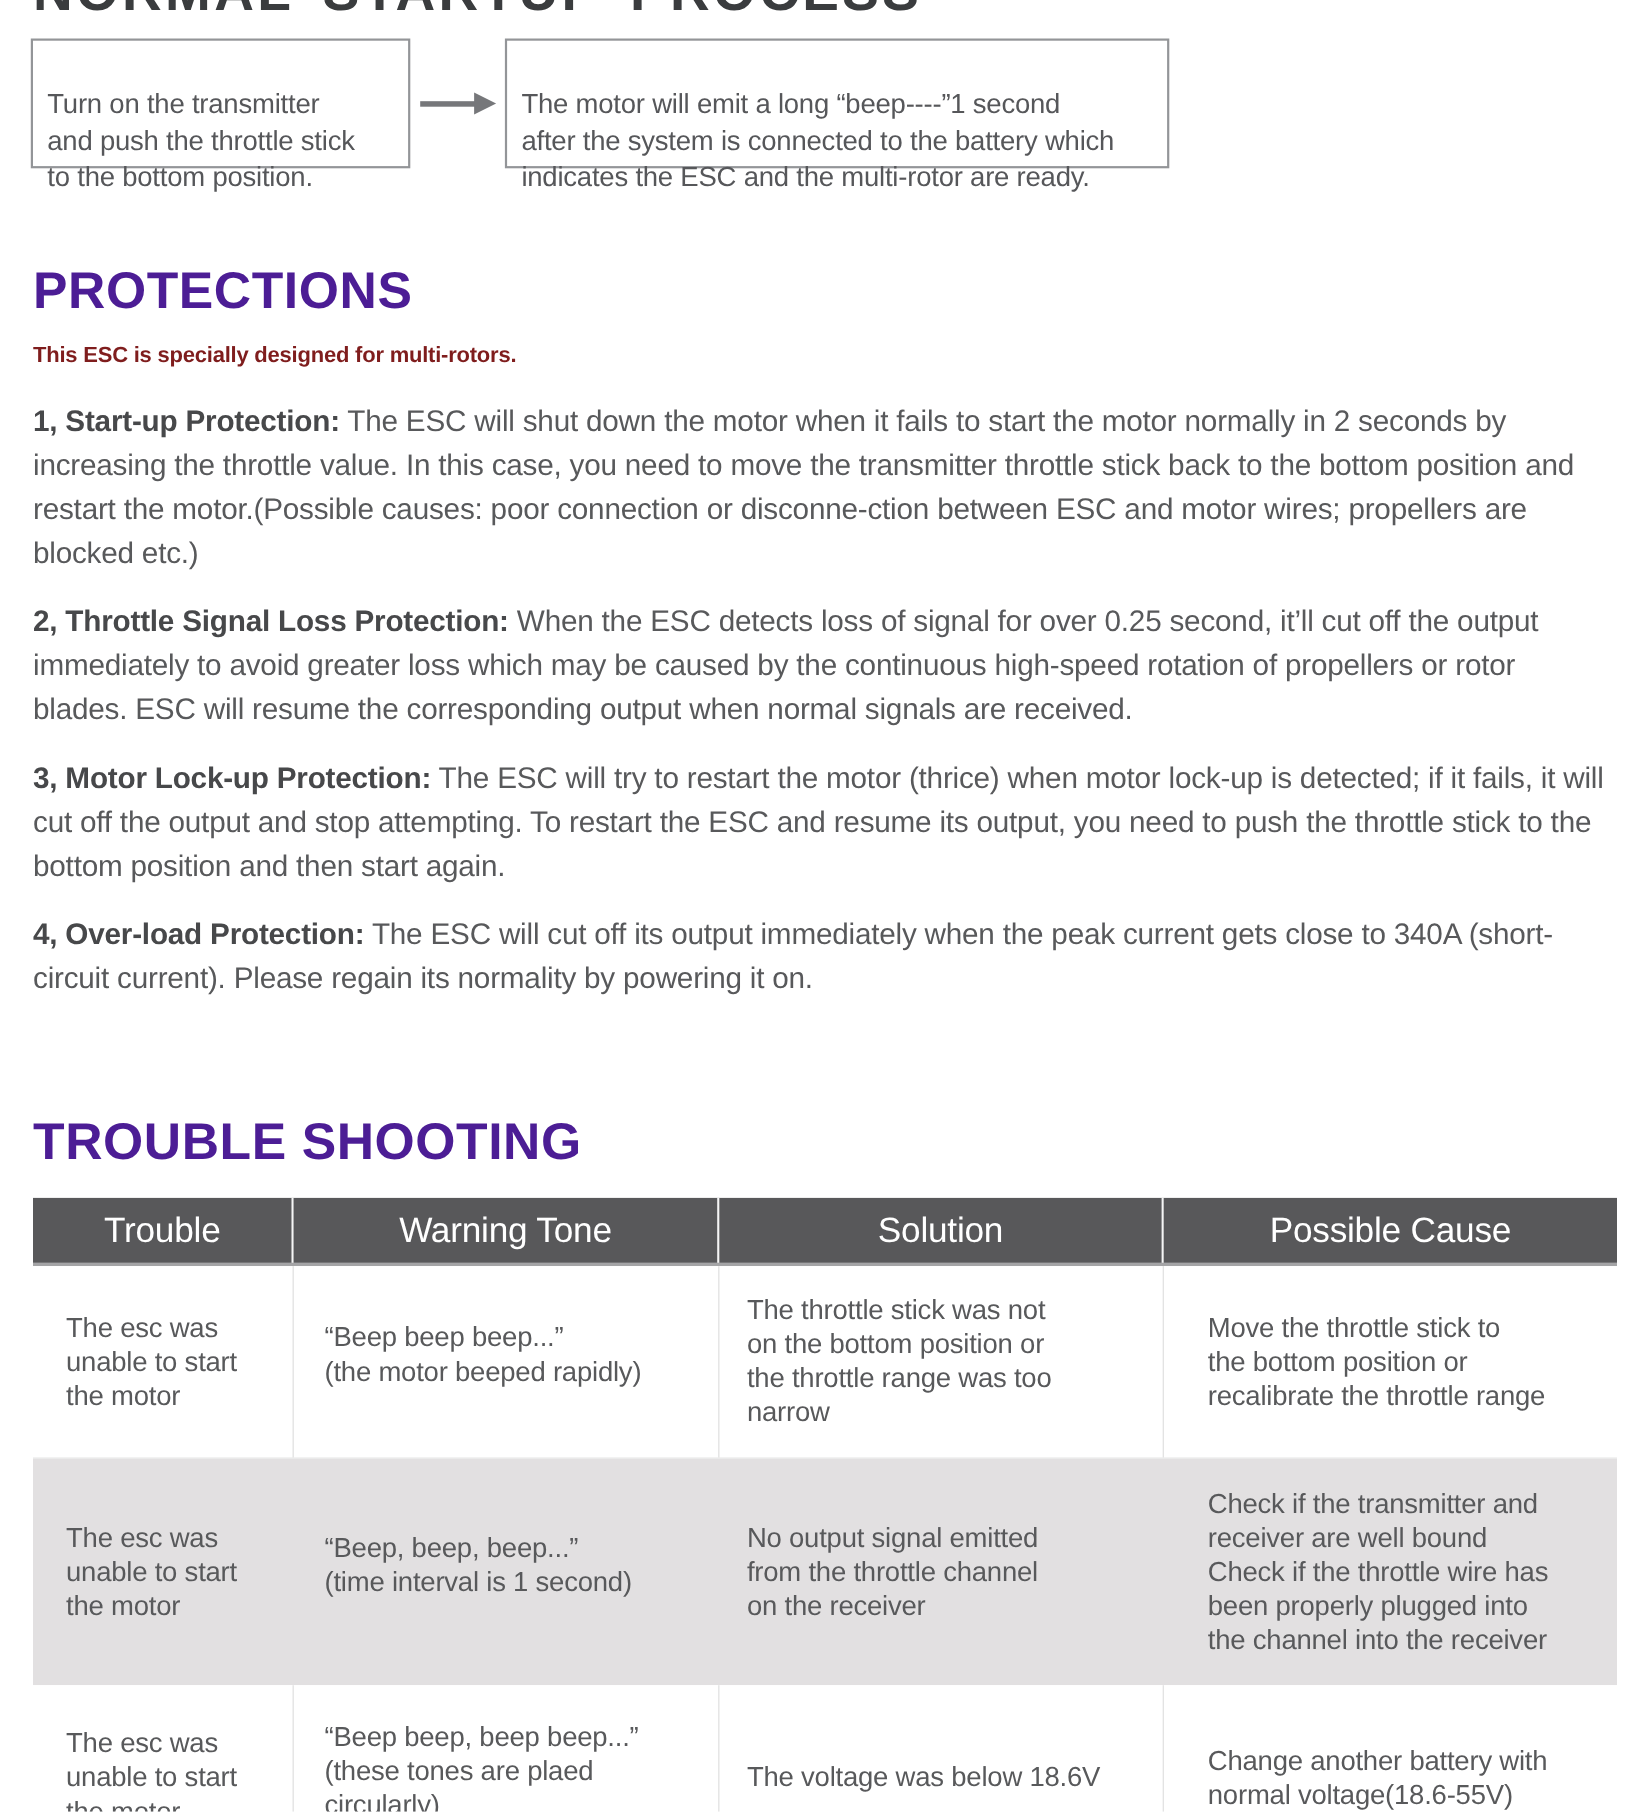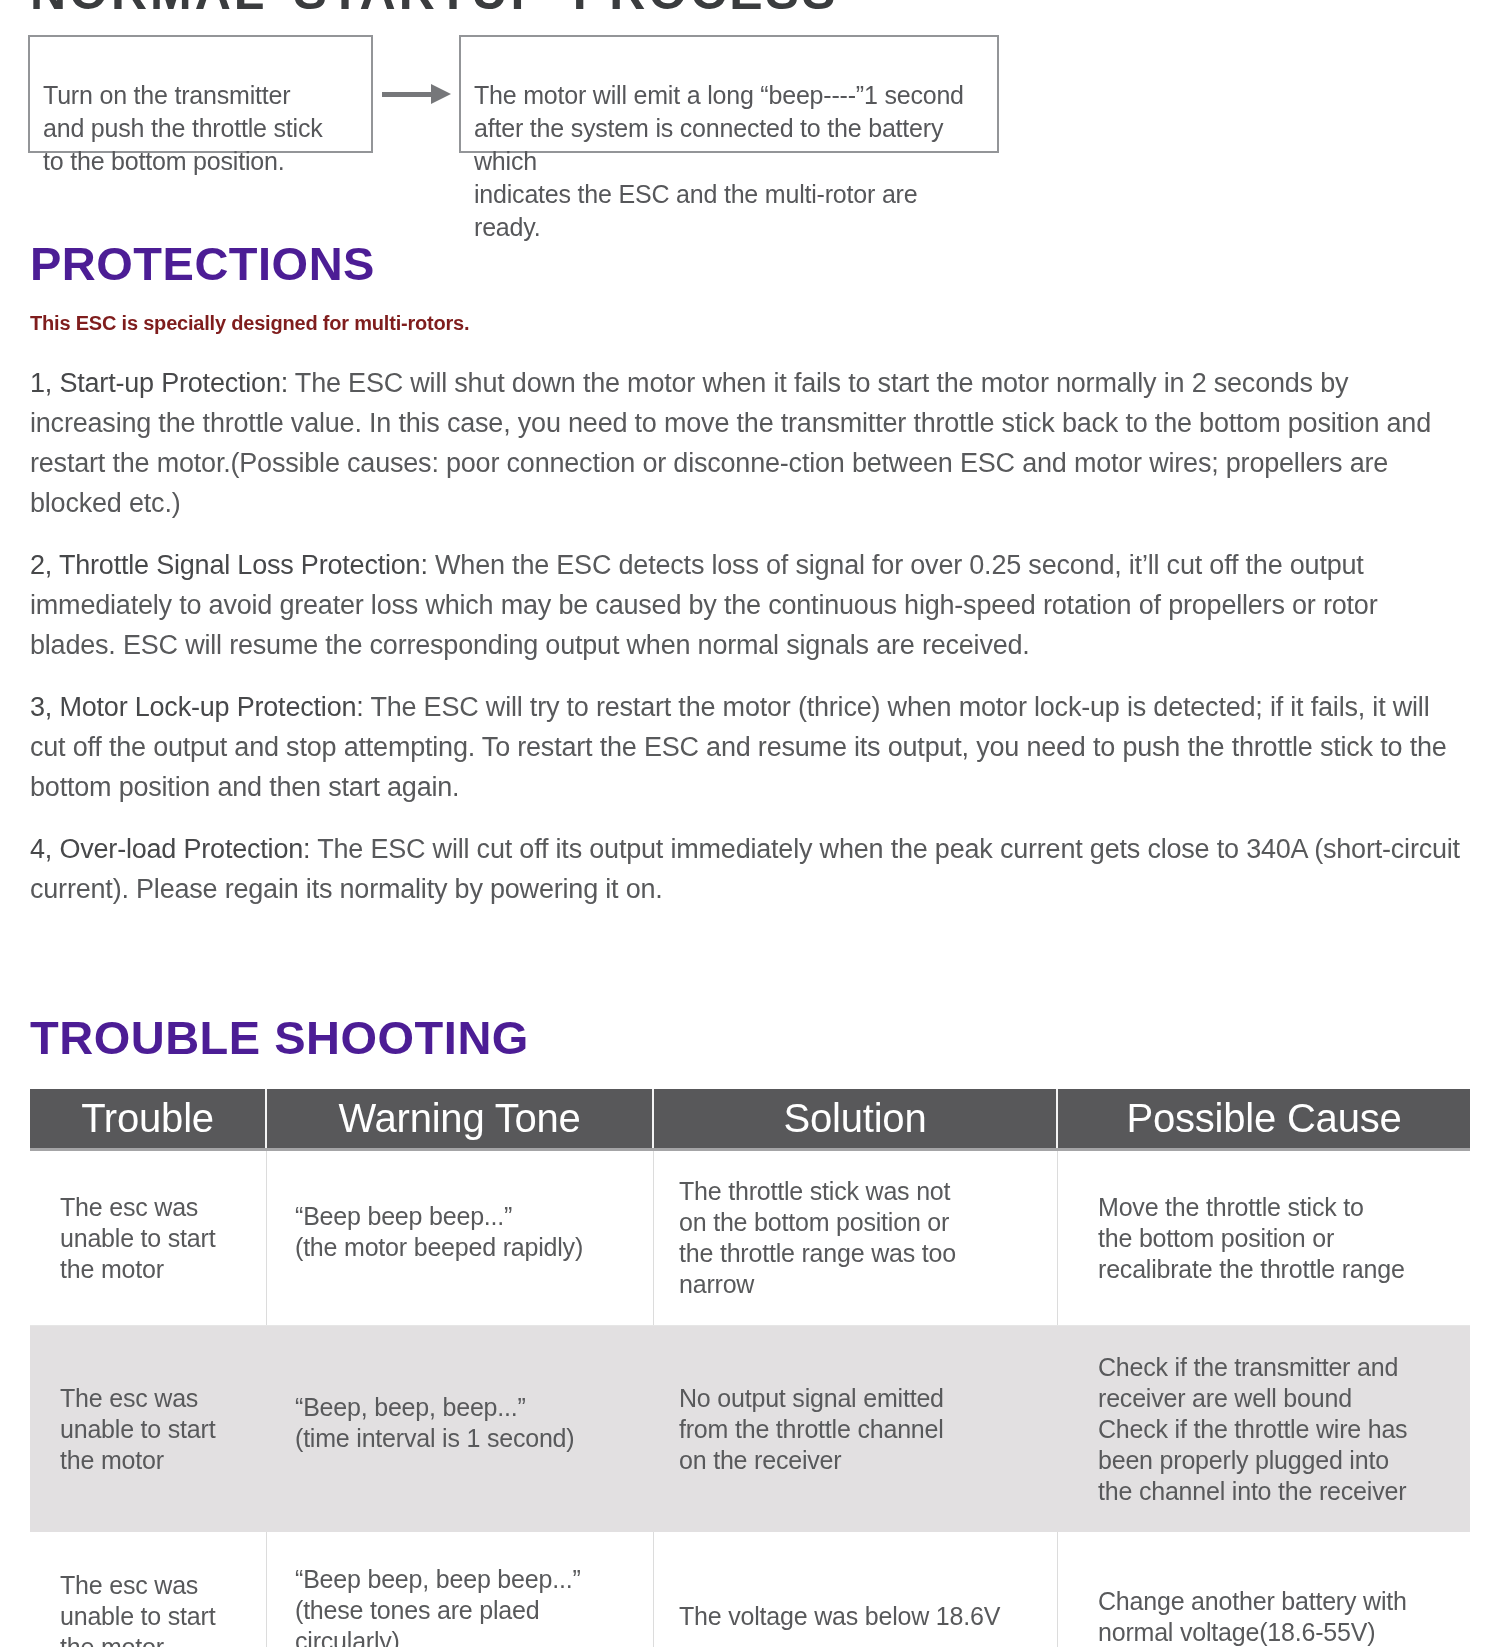--- a/index.html
+++ b/index.html
@@ -30,21 +30,21 @@
   .flow-box {
     border: 2px solid #939598;
     color: #56575a;
     font-size: 25px;
     line-height: 33px;
     white-space: pre-line;
     height: 118px;
     padding: 9px 8px 9px 13px;
   }
   .flow-box.b1 { width: 345px; }
-  .flow-box.b2 { width: 540px; }
+  .flow-box.b2 { width: 604px; }
   .arrowwrap { width: 86px; display: flex; align-items: center; justify-content: center; }
   .arrow-line { width: 50px; height: 5px; background: #76777a; }
   .arrow-head {
     width: 0; height: 0;
     border-left: 20px solid #76777a;
     border-top: 10px solid transparent;
     border-bottom: 10px solid transparent;
     margin-left: -1px;
   }
   
@@ -62,33 +62,33 @@
     font-weight: 700;
     color: #7f1d1d;
     line-height: 36px;
   }
   p.prot {
     margin: 22px 30px 0 30px;
     font-size: 27px;
     line-height: 40px;
     color: #58595b;
   }
-  .plabel { font-weight: 400; color: #47484a; }
+  .plabel { font-weight: 700; color: #47484a; }
   h2.ts { margin-top: 102px; }
   
   .tbl { margin: 24px 0 0 30px; width: 1440px; font-size: 25px; line-height: 31px; }
   .thead {
     display: grid;
     grid-template-columns: 237px 387px 404px 412px;
     border-bottom: 3px solid #a4a4a6;
   }
   .th {
     background: #58585a;
     color: #ffffff;
-    font-size: 40px;
+    font-size: 32px;
     font-weight: 400;
     height: 59px;
     display: flex;
     align-items: center;
     justify-content: center;
     border-right: 2px solid #f5f5f5;
   }
   .th:last-child { border-right: none; }
   .trow { display: grid; grid-template-columns: 237px 387px 404px 412px; }
   .trow.white { background: #ffffff; border-bottom: 1px solid #e6e6e6; }

